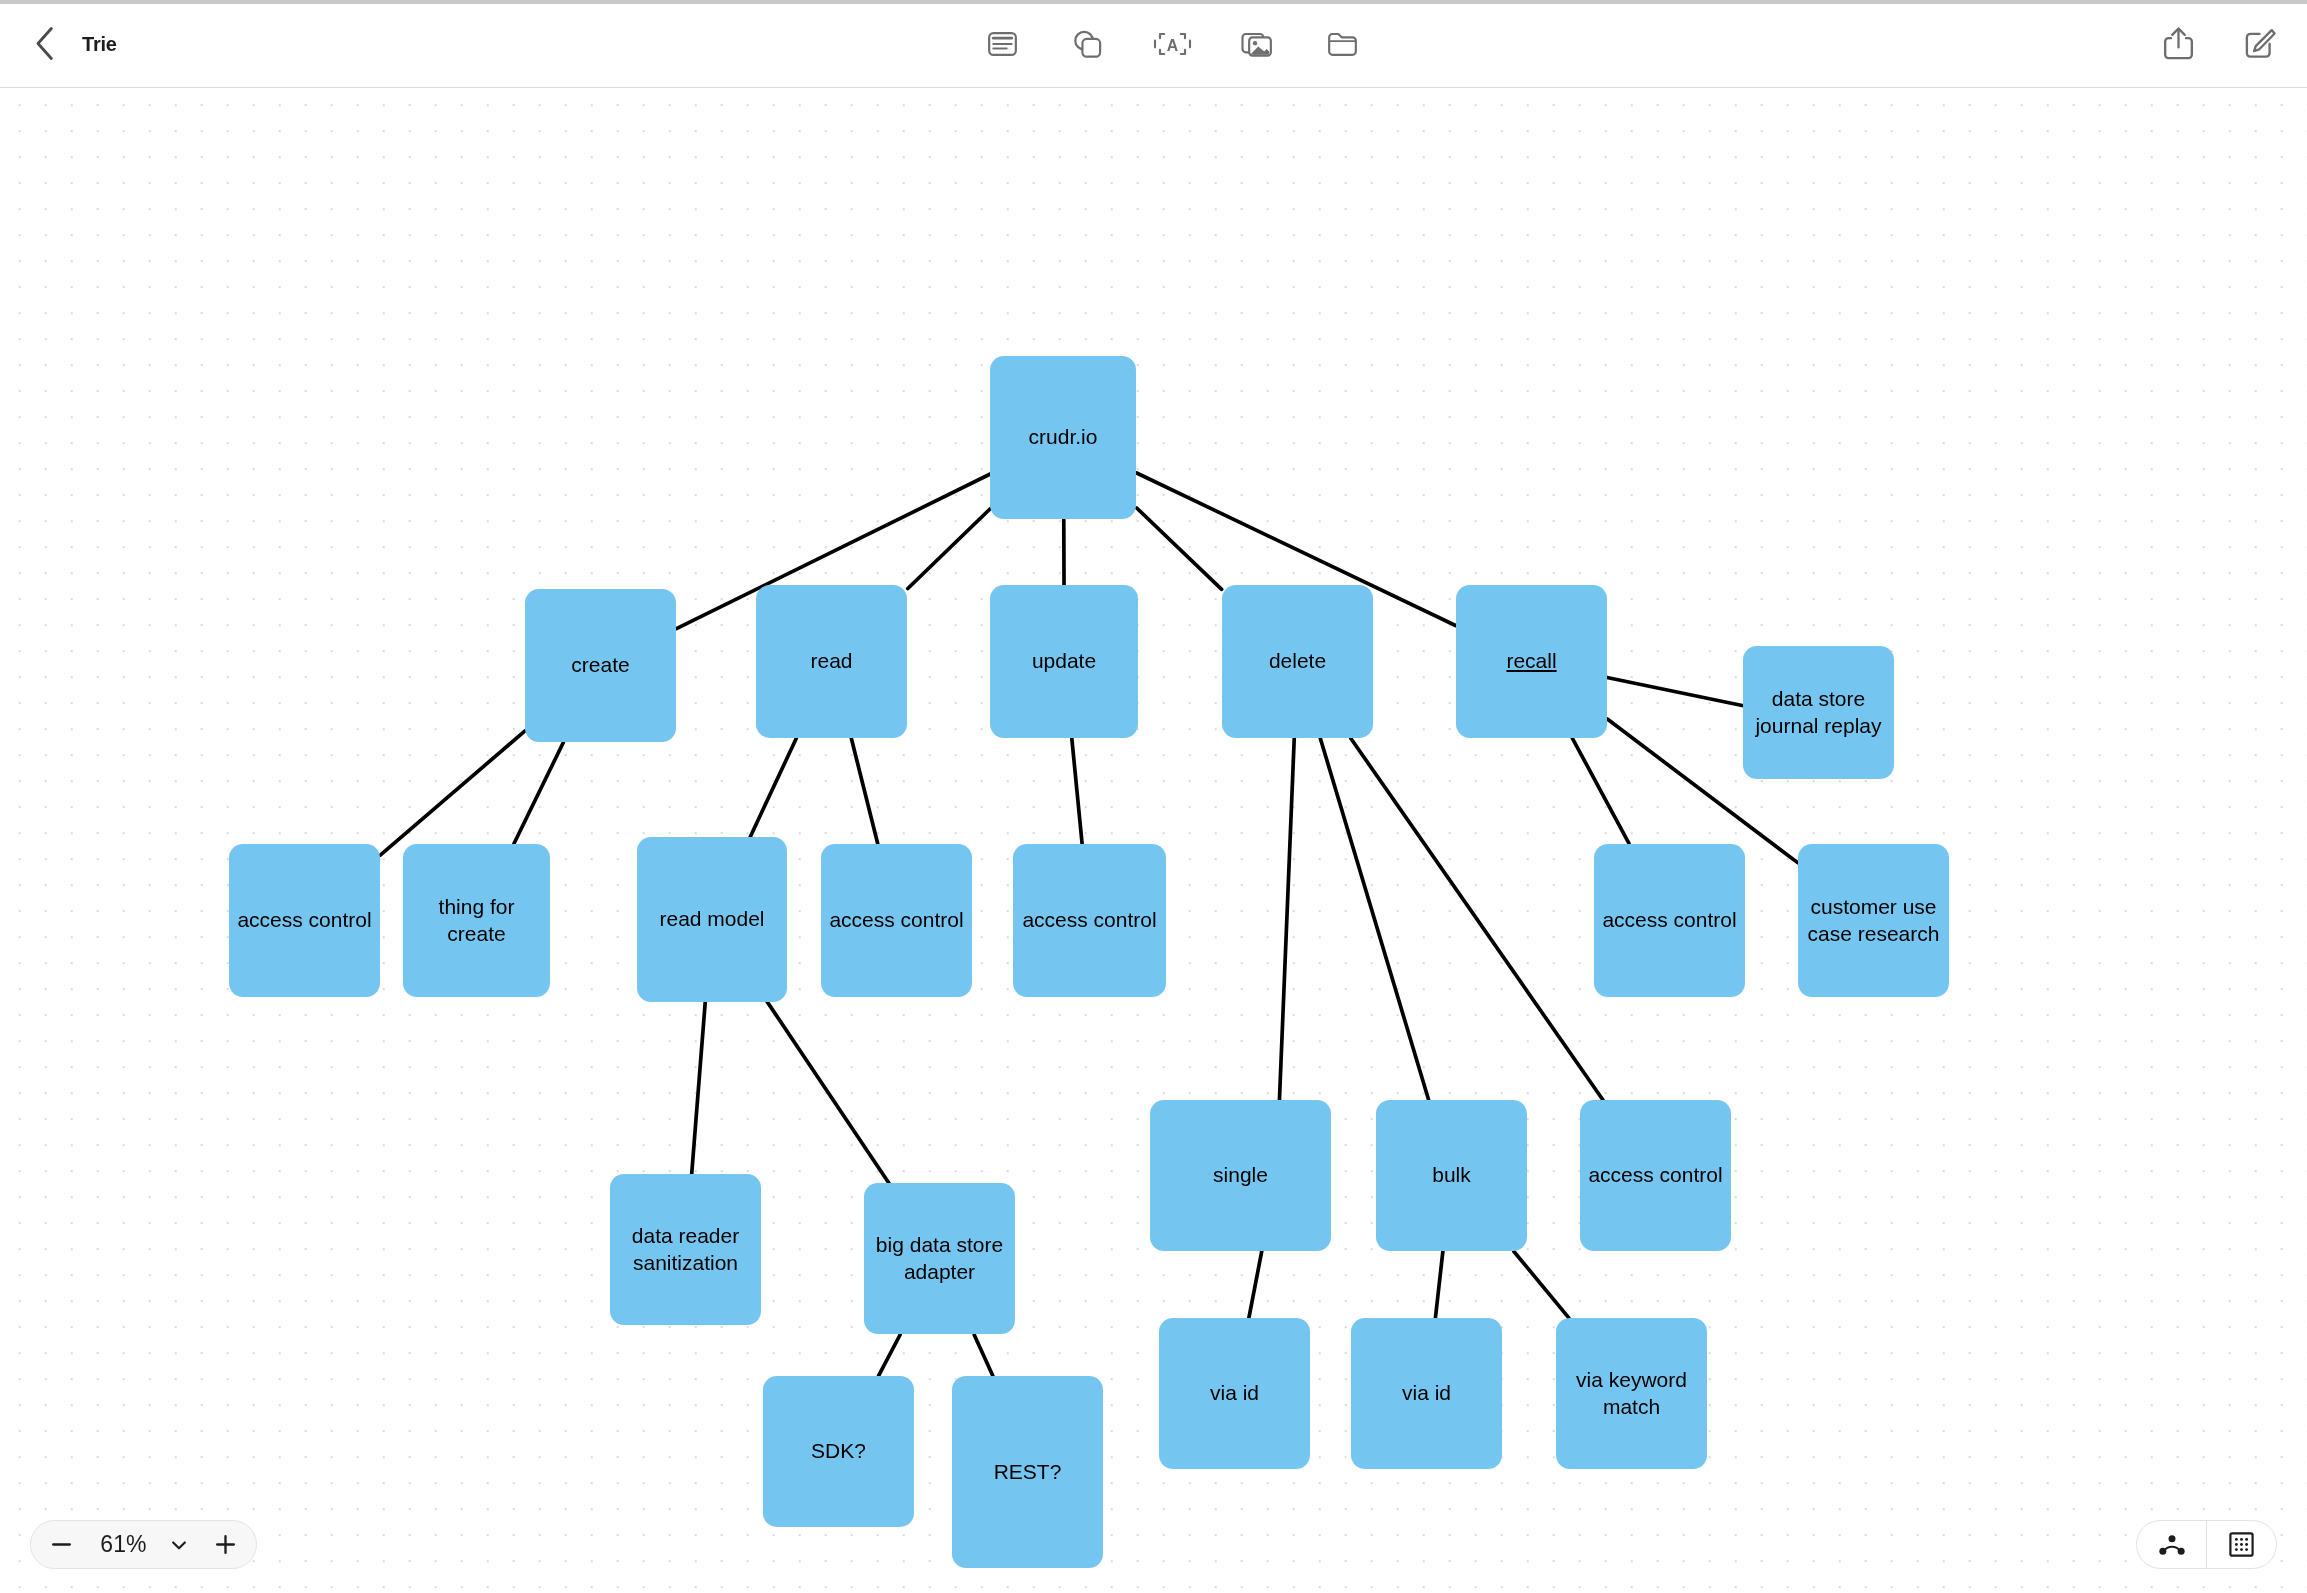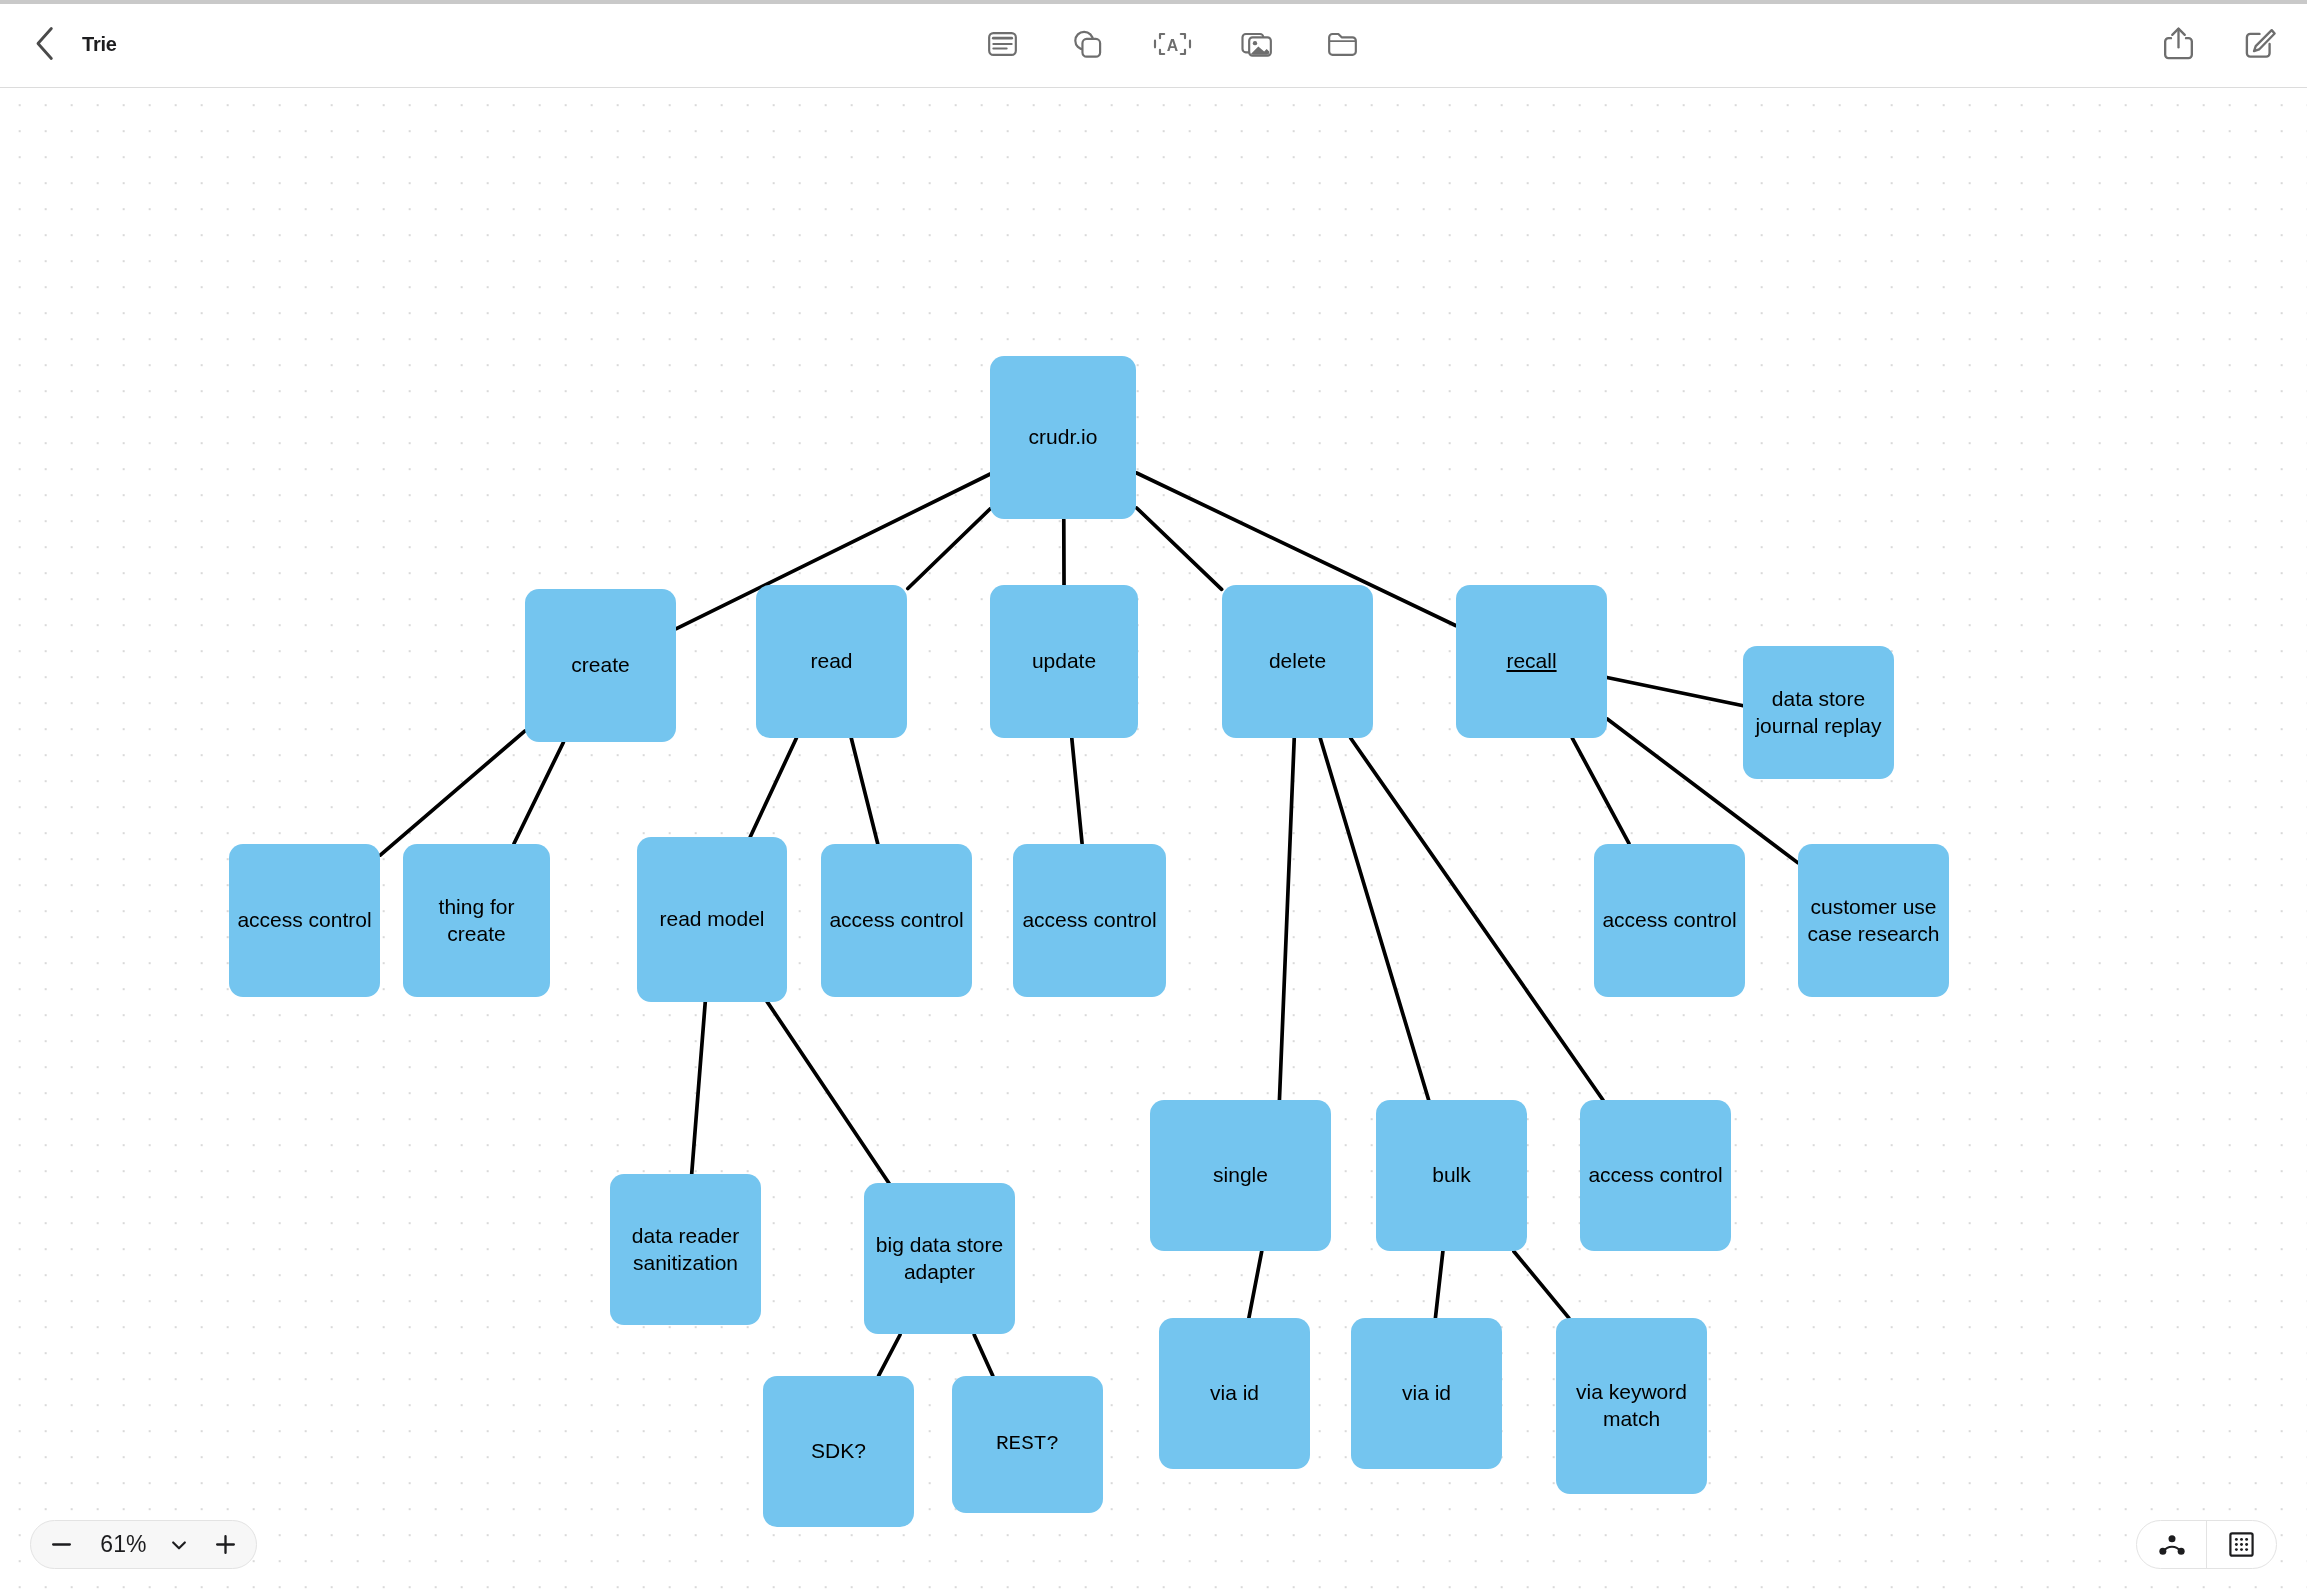--- a/index.html
+++ b/index.html
@@ -270,30 +270,30 @@
         </div>
         <div class="node" style="left: 1376px; top: 1012px; width: 151px; height: 151px; background: rgb(116, 197, 239);">
           <span>bulk</span>
         </div>
         <div class="node" style="left: 1580px; top: 1012px; width: 151px; height: 151px; background: rgb(116, 197, 239);">
           <span>access control</span>
         </div>
         <div class="node" style="left: 763px; top: 1288px; width: 151px; height: 151px; background: rgb(116, 197, 239);">
           <span>SDK?</span>
         </div>
-        <div class="node" style="left: 952px; top: 1288px; width: 151px; height: 137px; background: rgb(116, 197, 239); font-family: Liberation Mono, monospace;">
+        <div class="node" style="left: 952px; top: 1288px; width: 151px; height: 192px; background: rgb(116, 197, 239);">
           <span>REST?</span>
         </div>
         <div class="node" style="left: 1159px; top: 1230px; width: 151px; height: 151px; background: rgb(116, 197, 239);">
           <span>via id</span>
         </div>
         <div class="node" style="left: 1351px; top: 1230px; width: 151px; height: 151px; background: rgb(116, 197, 239);">
           <span>via id</span>
         </div>
-        <div class="node" style="left: 1556px; top: 1230px; width: 151px; height: 176px; background: rgb(116, 197, 239);">
+        <div class="node" style="left: 1556px; top: 1230px; width: 151px; height: 151px; background: rgb(116, 197, 239);">
           <span>via keyword match</span>
         </div>
       </div>
   </div>
 
   <div class="zoom-ctl">
     <div class="zoom-btn">
       <svg width="25" height="25" viewBox="0 0 30 30">
         <path d="M5 15 H25" stroke="#1d1d1f" stroke-width="2.8" stroke-linecap="round"></path>
       </svg>

